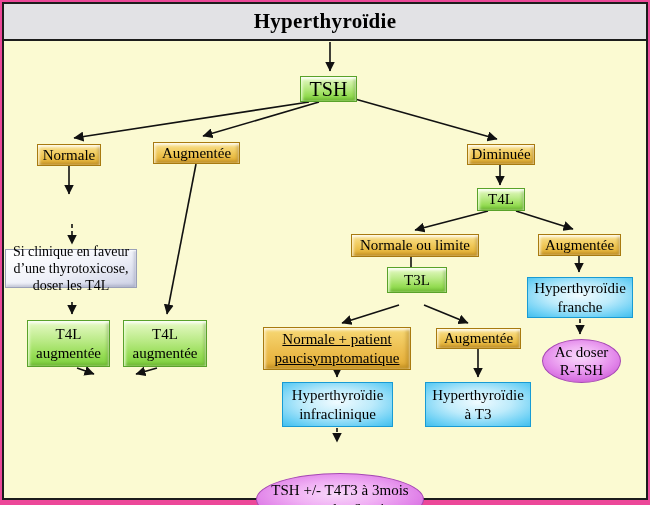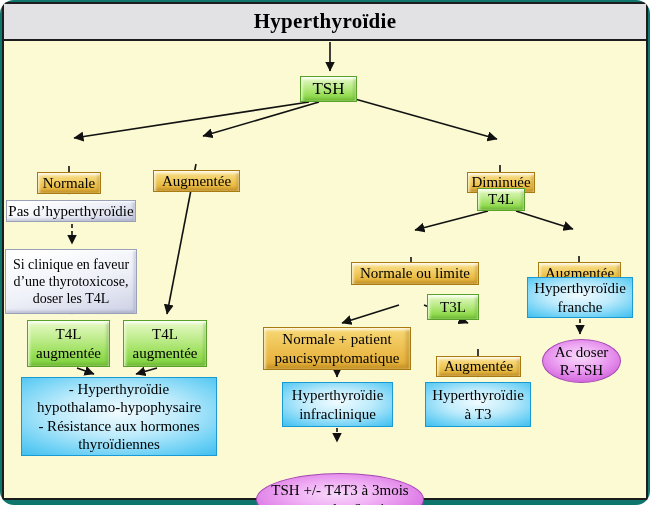--- a/index.html
+++ b/index.html
@@ -1,42 +1,42 @@
 <!DOCTYPE html>
 <html><head>
 <meta charset="utf-8">
 <style>
   html,body{margin:0;padding:0;background:#ffffff;}
-  #screen{position:relative;width:650px;height:505px;background:#0f766e;overflow:hidden;
-          font-family:"Liberation Serif","DejaVu Serif",serif;color:#000;border-radius:14px;}
+  #screen{position:relative;width:650px;height:505px;background:#ec4899;overflow:hidden;
+          font-family:"Liberation Serif","DejaVu Serif",serif;color:#000;}
   .frame{position:absolute;left:2px;top:2px;width:642px;height:494px;border:2px solid #1c1c1c;background:#fbfad2;}
   .titlebar{position:absolute;left:4px;top:4px;width:642px;height:35px;background:#e2e2e5;
             border-bottom:2px solid #1c1c1c;display:flex;align-items:center;justify-content:center;}
   .titlebar span{font-size:21px;font-weight:bold;letter-spacing:.3px;}
   svg.wires{position:absolute;left:0;top:0;pointer-events:none;}
   .node{position:absolute;display:flex;align-items:center;justify-content:center;text-align:center;
         white-space:pre-line;font-size:15px;line-height:1.22;box-sizing:border-box;}
   .n-yellow{background:linear-gradient(180deg,#f9e190 0%,#f1cb5e 45%,#e9bc45 70%,#daa32c 100%);
             border:1px solid #a87a10;
-            box-shadow:inset 0 2px 3px rgba(255,255,255,.85),inset 2px 0 3px rgba(255,244,200,.6),inset -2px -2px 3px rgba(140,95,0,.45);margin-top:28px;}
+            box-shadow:inset 0 2px 3px rgba(255,255,255,.85),inset 2px 0 3px rgba(255,244,200,.6),inset -2px -2px 3px rgba(140,95,0,.45);}
   .n-orange{background:linear-gradient(180deg,#f7d976 0%,#eec052 50%,#e2ab33 100%);
             border:1px solid #a87a10;
             box-shadow:inset 0 2px 3px rgba(255,255,255,.8),inset 2px 0 3px rgba(255,240,190,.55),inset -3px -3px 4px rgba(140,95,0,.45);}
   .n-green{background:linear-gradient(180deg,#e8fac8 0%,#b9ea85 45%,#97dd56 75%,#7bce3c 100%);
            border:1px solid #59a22a;
            box-shadow:inset 0 2px 3px rgba(255,255,255,.9),inset 2px 0 3px rgba(230,255,200,.6),inset -2px -2px 3px rgba(60,120,10,.4);}
   .n-blue{background:radial-gradient(ellipse 85% 80% at 50% 45%,#f0fbff 0%,#bdebfb 38%,#63cdf4 75%,#2eb5e9 100%);
           border:1px solid #189bd4;}
   .n-lav{background:linear-gradient(165deg,#ffffff 10%,#eef0f8 55%,#ccd0e4 100%);
          border:1px solid #9aa0b8;
          box-shadow:inset 0 1px 2px rgba(255,255,255,.9),inset -2px -2px 3px rgba(110,115,150,.35);}
   .n-ellipse{background:radial-gradient(ellipse 75% 70% at 48% 40%,#f8d8fa 0%,#f0b0f4 35%,#e184e9 65%,#ce62d8 90%,#c455ce 100%);
              border:1px solid #a648b4;border-radius:50%;}
   .fs14{font-size:14px;}
-  .fs17{font-size:17px;}
+  .fs17{font-size:20px;}
 </style>
 </head>
 <body>
 
 <div id="screen">
   <div class="frame"></div>
   <div class="titlebar">
     <span>Hyperthyroïdie</span>
   </div>
 
@@ -70,42 +70,37 @@
       <line x1="580" y1="319" x2="580" y2="334" stroke-dasharray="4 3" marker-end="url(#ah)"></line>
     </g>
   </svg>
 
   <div class="node n-green fs17" style="left:300px;top:76px;width:57px;height:26px;">TSH</div>
 
   <div class="node n-yellow" style="left:37px;top:144px;width:64px;height:22px;">Normale</div>
   <div class="node n-yellow" style="left:153px;top:142px;width:87px;height:22px;">Augmentée</div>
   <div class="node n-yellow" style="left:467px;top:144px;width:68px;height:21px;text-align:center;">Diminuée</div>
 
-  <div class="node n-lav" style="left:6px;top:200px;width:130px;height:22px;">Pas d’hyperthyroïdie</div>
-  <div class="node n-lav fs14" style="left:5px;top:249px;width:132px;height:65px;">Si clinique en faveur
+  <div class="node n-lav fs14" style="left:5px;top:249px;width:132px;height:39px;">Si clinique en faveur
 d’une thyrotoxicose,
 doser les T4L</div>
 
   <div class="node n-green" style="left:27px;top:320px;width:83px;height:47px;">T4L
 augmentée</div>
   <div class="node n-green" style="left:123px;top:320px;width:84px;height:47px;">T4L
 augmentée</div>
 
-  <div class="node n-blue" style="left:21px;top:377px;width:196px;height:79px;">- Hyperthyroïdie
-hypothalamo-hypophysaire
-- Résistance aux hormones
-thyroïdiennes</div>
 
   <div class="node n-green" style="left:477px;top:188px;width:48px;height:23px;">T4L</div>
   <div class="node n-yellow" style="left:351px;top:234px;width:128px;height:23px;">Normale ou limite</div>
   <div class="node n-yellow" style="left:538px;top:234px;width:83px;height:22px;">Augmentée</div>
 
-  <div class="node n-green" style="left:387px;top:294px;width:52px;height:26px;margin-left:40px;">T3L</div>
+  <div class="node n-green" style="left:387px;top:267px;width:60px;height:26px;">T3L</div>
 
-  <div class="node n-orange" style="left:263px;top:327px;width:148px;height:43px;">Normale + patient
+  <div class="node n-orange" style="left:263px;top:327px;width:148px;height:43px;text-decoration:underline;">Normale + patient
 paucisymptomatique</div>
   <div class="node n-yellow" style="left:436px;top:328px;width:85px;height:21px;">Augmentée</div>
 
   <div class="node n-blue" style="left:282px;top:382px;width:111px;height:45px;">Hyperthyroïdie
 infraclinique</div>
   <div class="node n-blue" style="left:425px;top:382px;width:106px;height:45px;">Hyperthyroïdie
 à T3</div>
   <div class="node n-blue" style="left:527px;top:277px;width:106px;height:41px;">Hyperthyroïdie
 franche</div>
 

